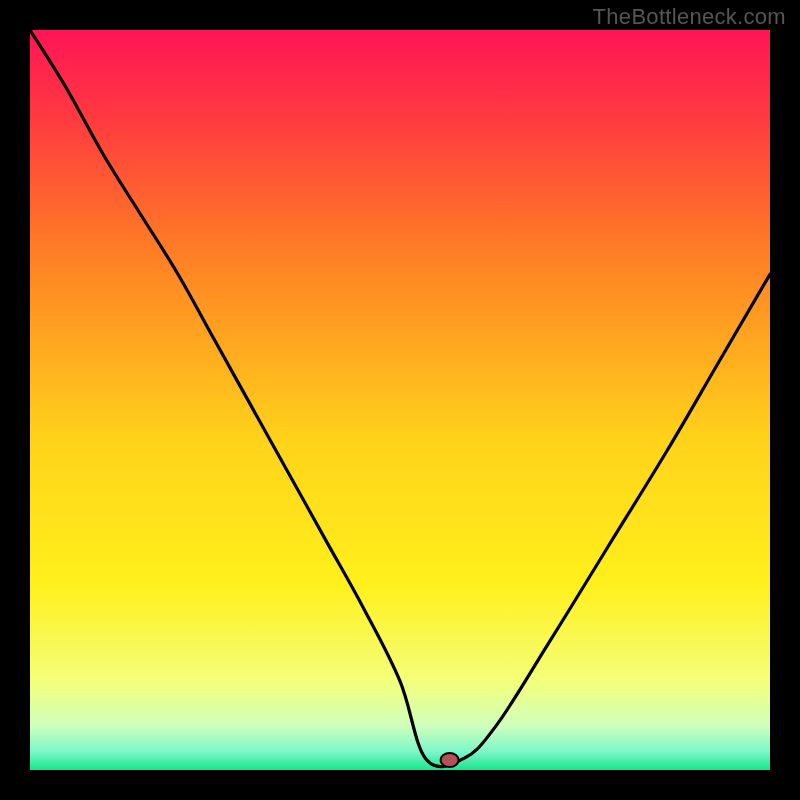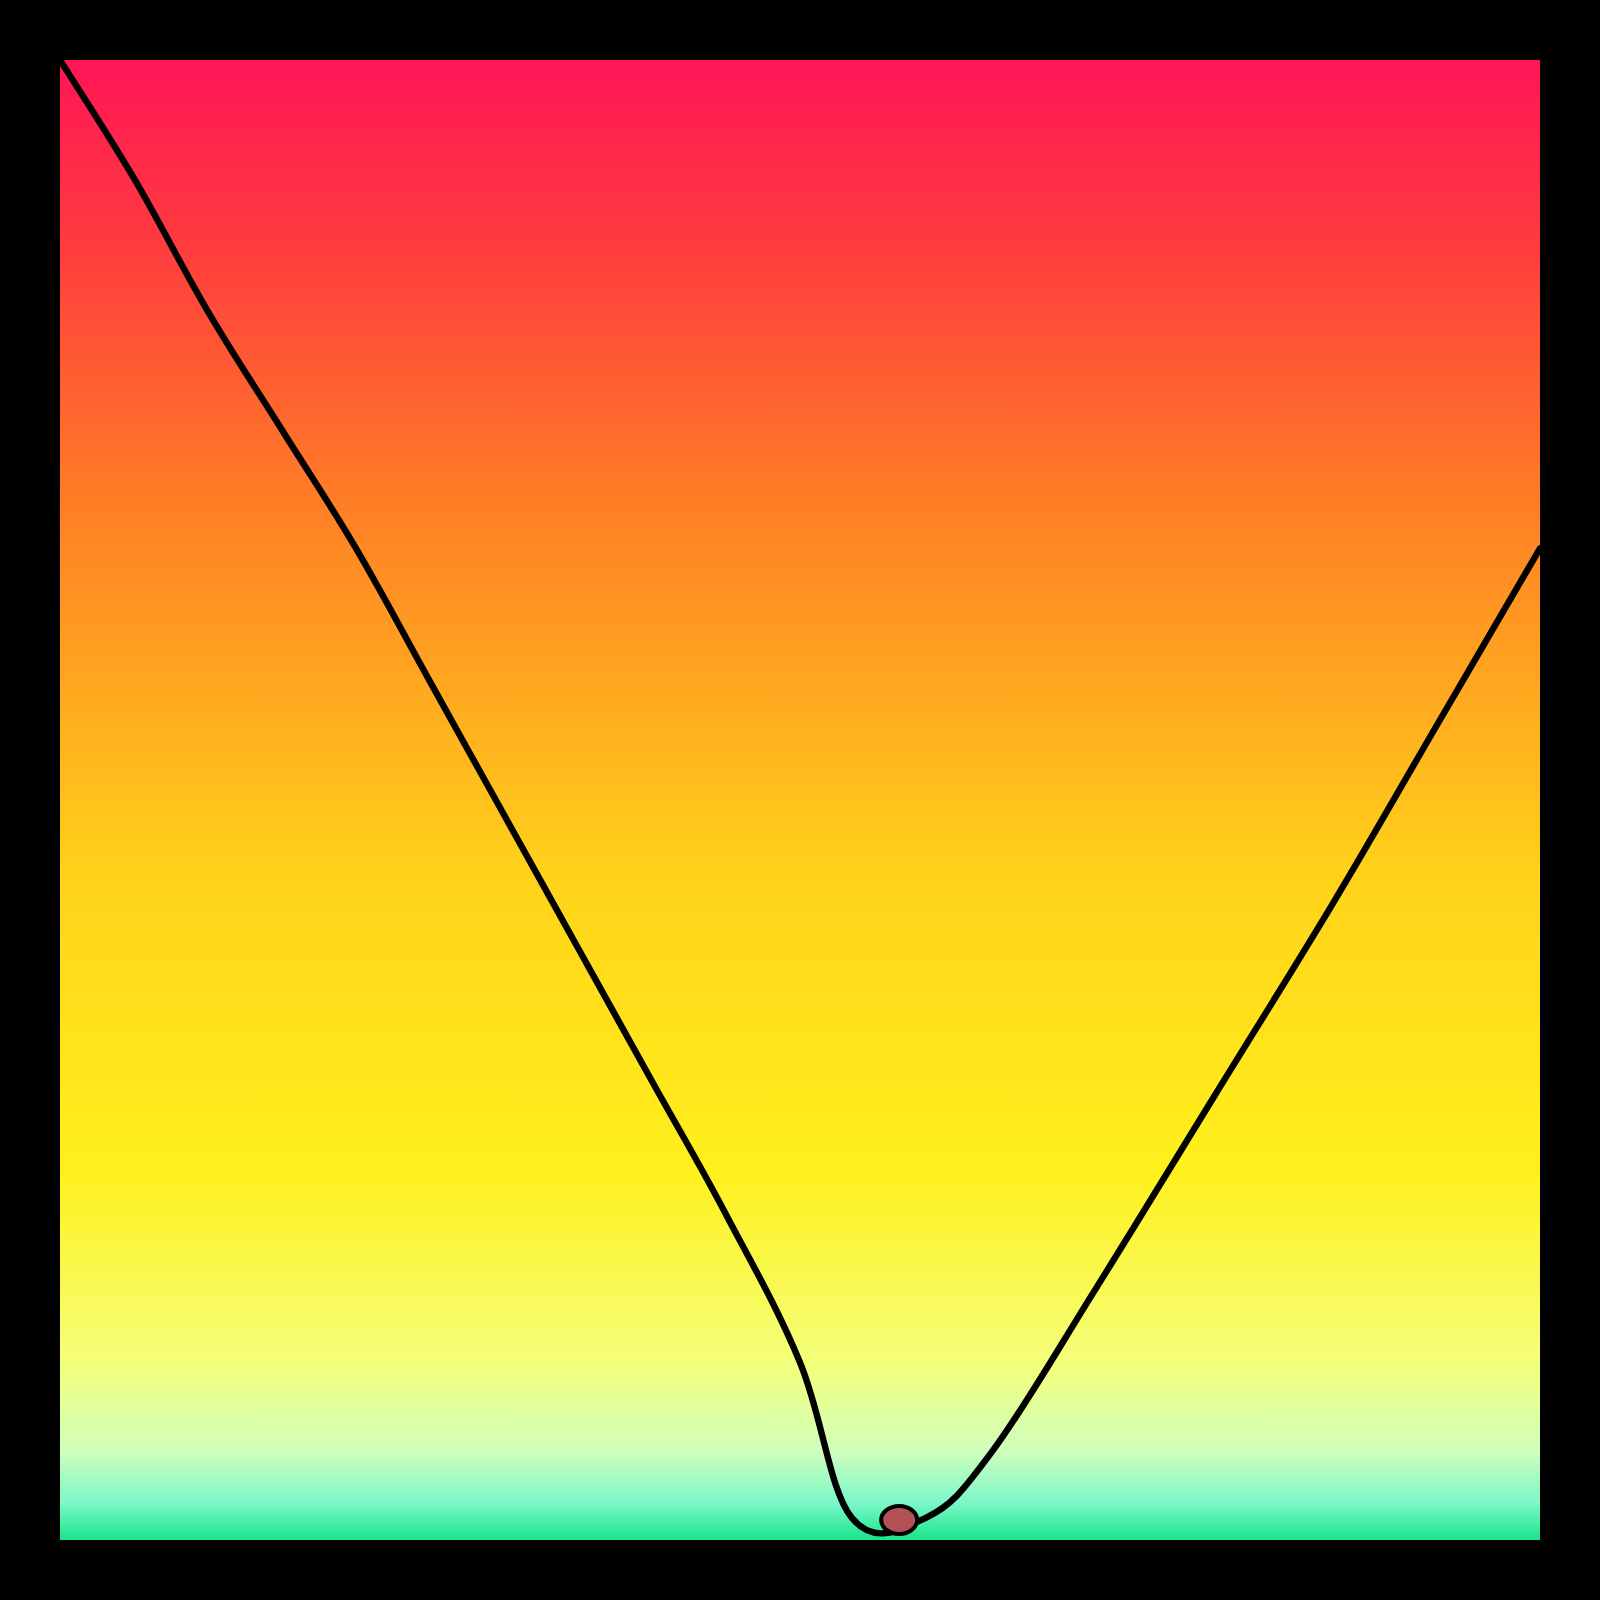--- a/index.html
+++ b/index.html
@@ -36,20 +36,21 @@
   }
   svg {
     display: block;
   }
 </style>
 </head>
 <body>
 
 <div class="frame">
 
+  <div class="watermark">TheBottleneck.com</div>
 
   <div class="plot">
     <svg id="chart-svg" viewBox="0 0 740 740" width="740" height="740" preserveAspectRatio="none">
       <defs>
         <linearGradient id="bg-grad" x1="0" y1="0" x2="0" y2="1">
             <stop offset="0%" stop-color="#ff1556"></stop>
             <stop offset="12%" stop-color="#ff3a3f"></stop>
             <stop offset="30%" stop-color="#ff7e25"></stop>
             <stop offset="55.00000000000001%" stop-color="#ffd21a"></stop>
             <stop offset="75%" stop-color="#fff01c"></stop>

